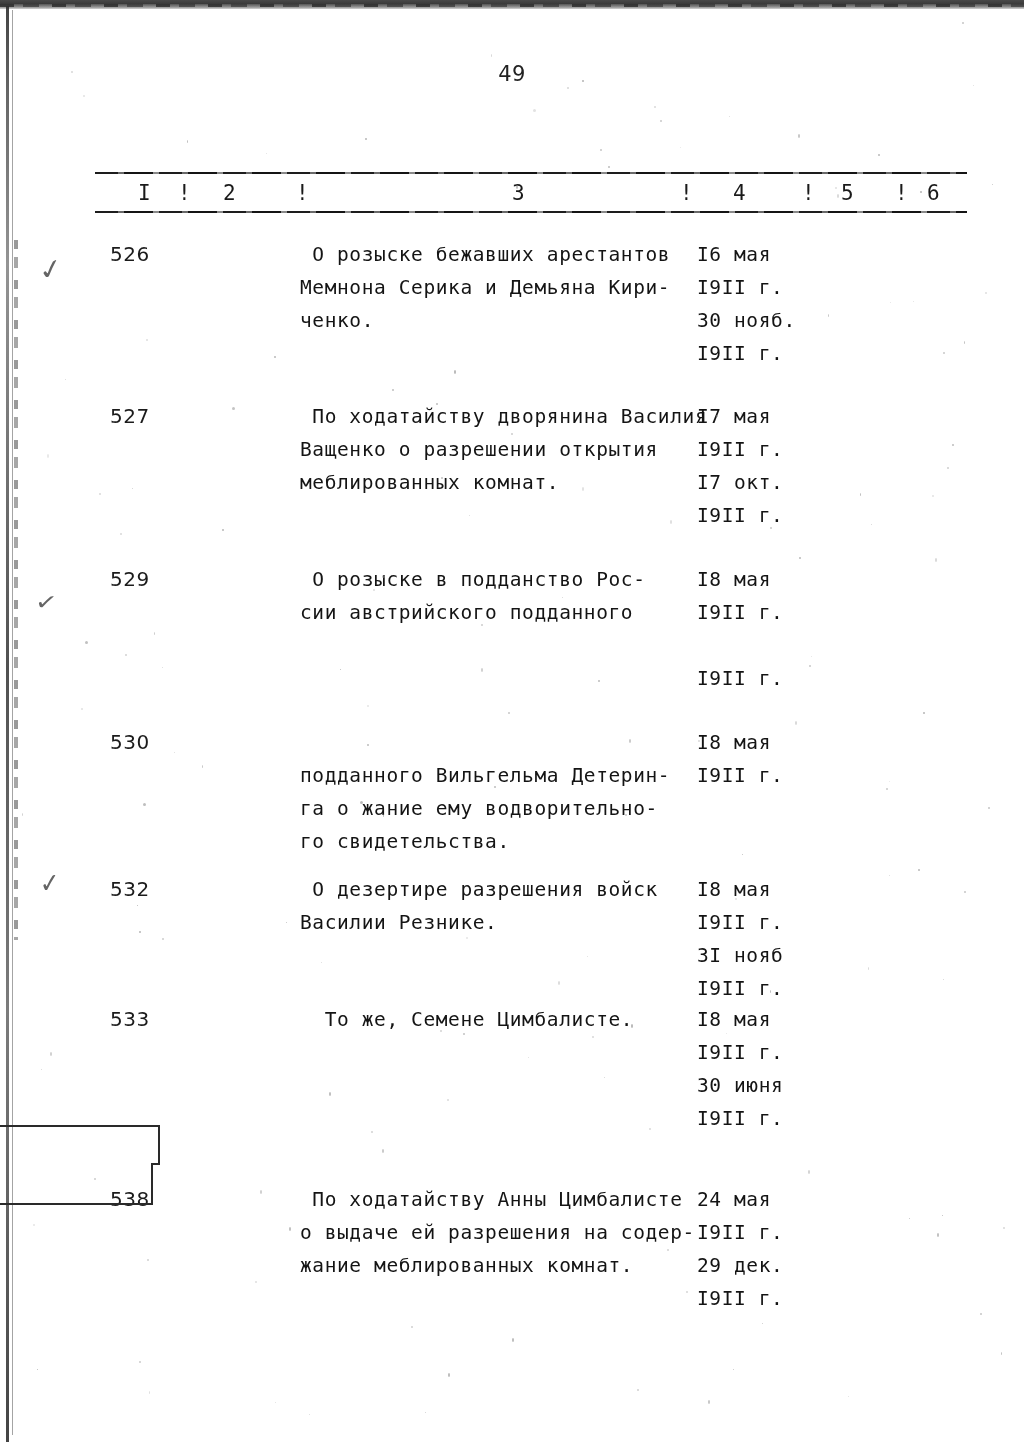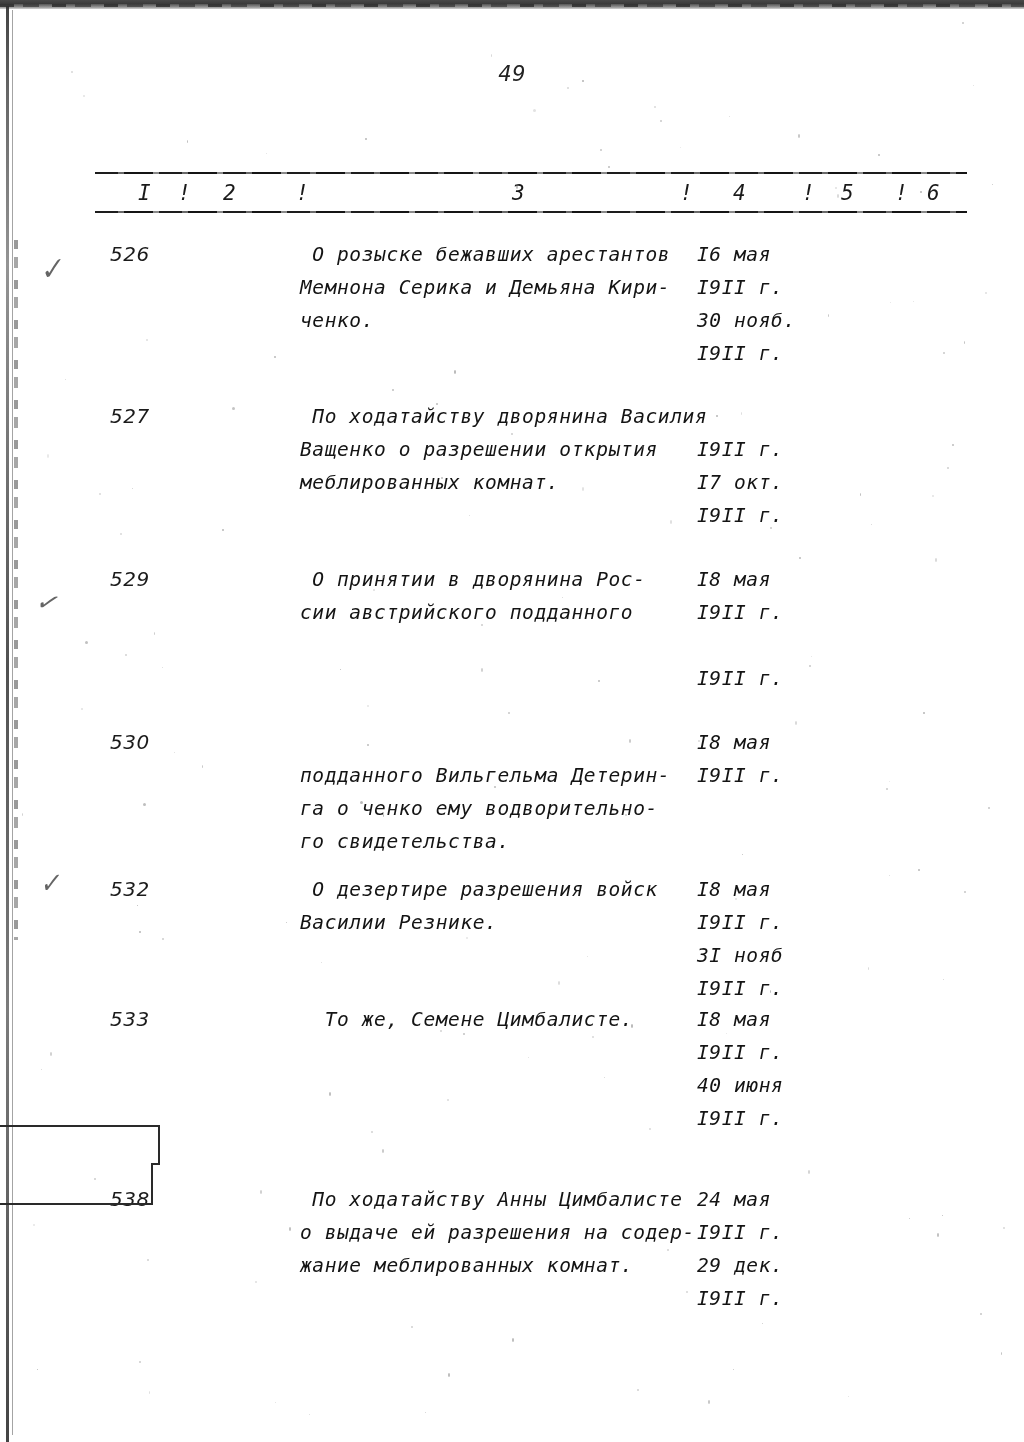--- a/index.html
+++ b/index.html
@@ -9,21 +9,20 @@
     background: #ffffff;
   }
   .page {
     position: relative;
     width: 1024px;
     height: 1442px;
     background: #ffffff;
     overflow: hidden;
     font-family: "DejaVu Sans Mono", "Liberation Mono", monospace;
     color: #171717;
-    font-style: italic;
     -webkit-font-smoothing: antialiased;
   }
 
   
   .scan-top-edge {
     position: absolute;
     top: 0; left: 0;
     width: 1024px; height: 9px;
     background: linear-gradient(180deg,#3a3a3a 0%, #2b2b2b 40%, #777 72%, #cfcfcf 100%);
     opacity: .92;
@@ -245,38 +244,39 @@
         </div>
         <div class="entry-row">
           <div class="entry-text"></div>
           <div class="entry-date">I9II г.</div>
         </div>
       </div>
       <div class="entry" style="position: absolute; left: 0px; top: 162px; width: 1024px;">
         <div class="entry-row">
           <div class="entry-no">527</div>
           <div class="entry-text"> По ходатайству дворянина Василия</div>
+          <div class="entry-date">I7 мая</div>
         </div>
         <div class="entry-row">
           <div class="entry-text">Ващенко о разрешении открытия</div>
           <div class="entry-date">I9II г.</div>
         </div>
         <div class="entry-row">
           <div class="entry-text">меблированных комнат.</div>
           <div class="entry-date">I7 окт.</div>
         </div>
         <div class="entry-row">
           <div class="entry-text"></div>
           <div class="entry-date">I9II г.</div>
         </div>
       </div>
       <div class="entry" style="position: absolute; left: 0px; top: 325px; width: 1024px;">
         <div class="entry-row">
           <div class="entry-no">529</div>
-          <div class="entry-text"> О принятии в дворянина Рос-</div>
+          <div class="entry-text"> О розыске в подданство Рос-</div>
           <div class="entry-date">I8 мая</div>
         </div>
         <div class="entry-row">
           <div class="entry-text">сии австрийского подданного</div>
           <div class="entry-date">I9II г.</div>
         </div>
         <div class="entry-row">
         </div>
         <div class="entry-row">
           <div class="entry-text"></div>
@@ -286,21 +286,21 @@
       <div class="entry" style="position: absolute; left: 0px; top: 488px; width: 1024px;">
         <div class="entry-row">
           <div class="entry-no">530</div>
           <div class="entry-date">I8 мая</div>
         </div>
         <div class="entry-row">
           <div class="entry-text">подданного Вильгельма Детерин-</div>
           <div class="entry-date">I9II г.</div>
         </div>
         <div class="entry-row">
-          <div class="entry-text">га о ченко ему водворительно-</div>
+          <div class="entry-text">га о жание ему водворительно-</div>
           <div class="entry-date"></div>
         </div>
         <div class="entry-row">
           <div class="entry-text">го свидетельства.</div>
           <div class="entry-date"></div>
         </div>
       </div>
       <div class="entry" style="position: absolute; left: 0px; top: 635px; width: 1024px;">
         <div class="entry-row">
           <div class="entry-no">532</div>
@@ -325,21 +325,21 @@
           <div class="entry-no">533</div>
           <div class="entry-text">  То же, Семене Цимбалисте.</div>
           <div class="entry-date">I8 мая</div>
         </div>
         <div class="entry-row">
           <div class="entry-text"></div>
           <div class="entry-date">I9II г.</div>
         </div>
         <div class="entry-row">
           <div class="entry-text"></div>
-          <div class="entry-date">40 июня</div>
+          <div class="entry-date">30 июня</div>
         </div>
         <div class="entry-row">
           <div class="entry-text"></div>
           <div class="entry-date">I9II г.</div>
         </div>
       </div>
       <div class="entry" style="position: absolute; left: 0px; top: 945px; width: 1024px;">
         <div class="entry-row">
           <div class="entry-no">538</div>
           <div class="entry-text"> По ходатайству Анны Цимбалисте</div>

